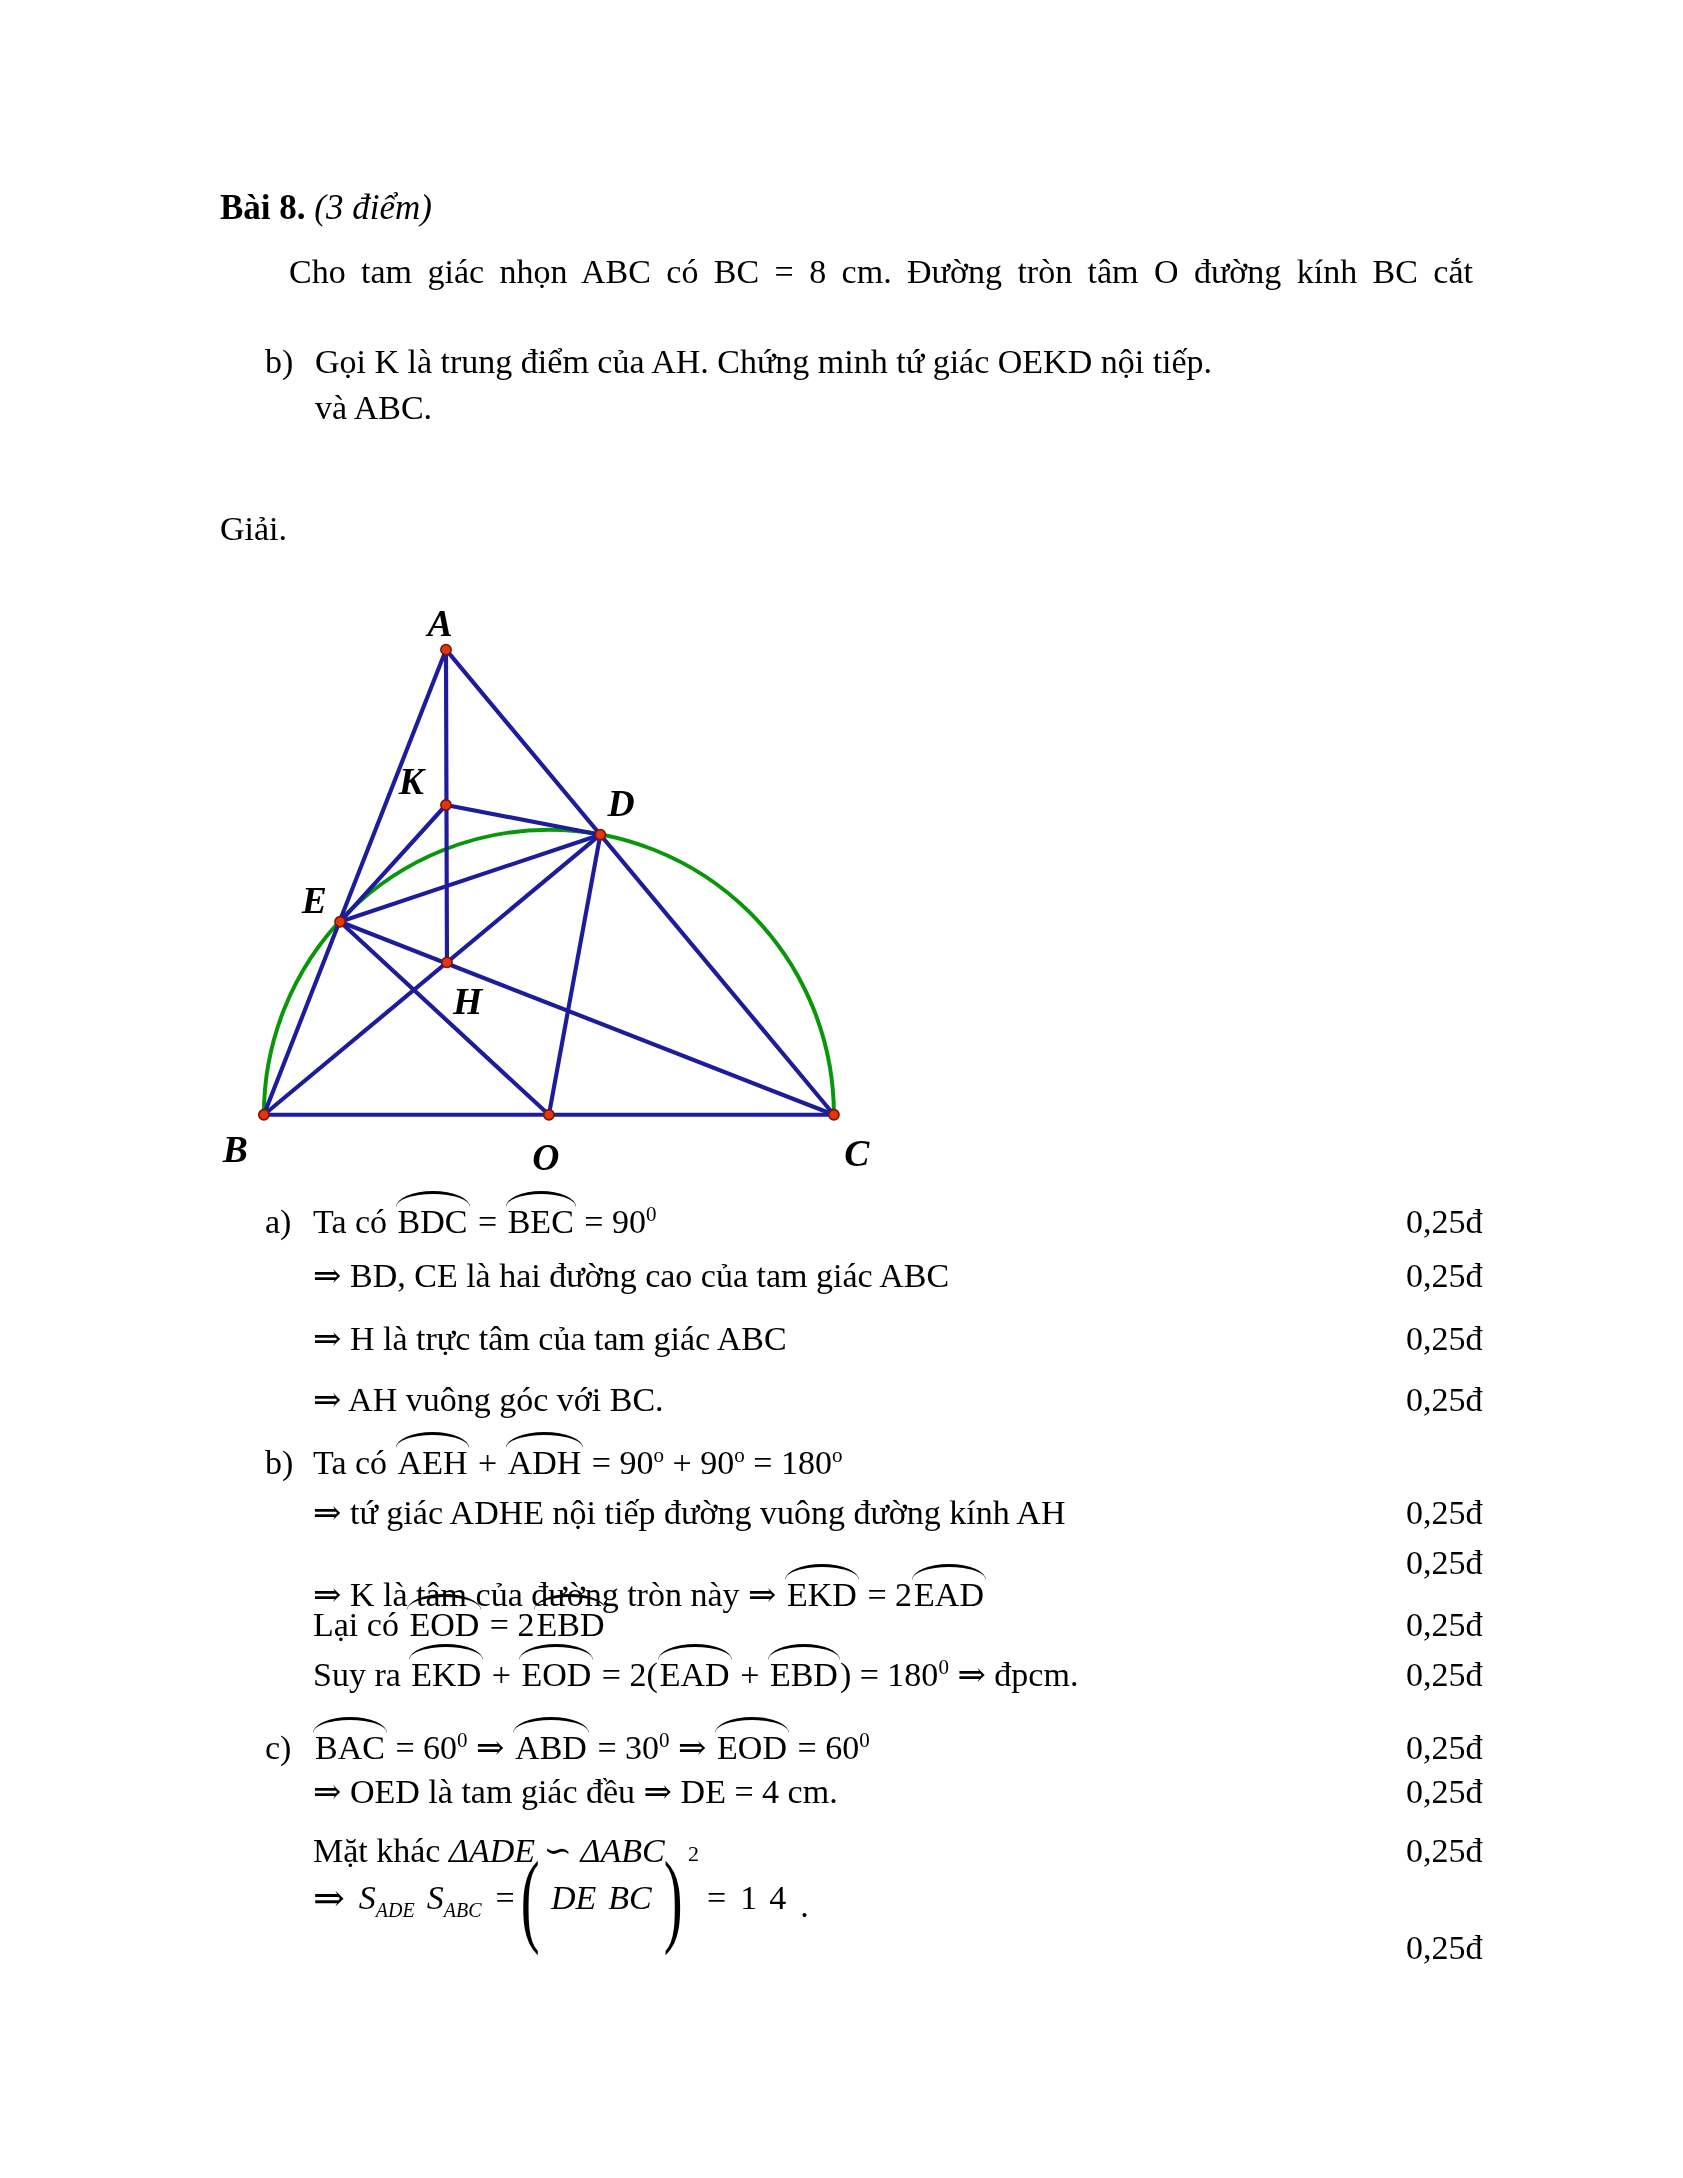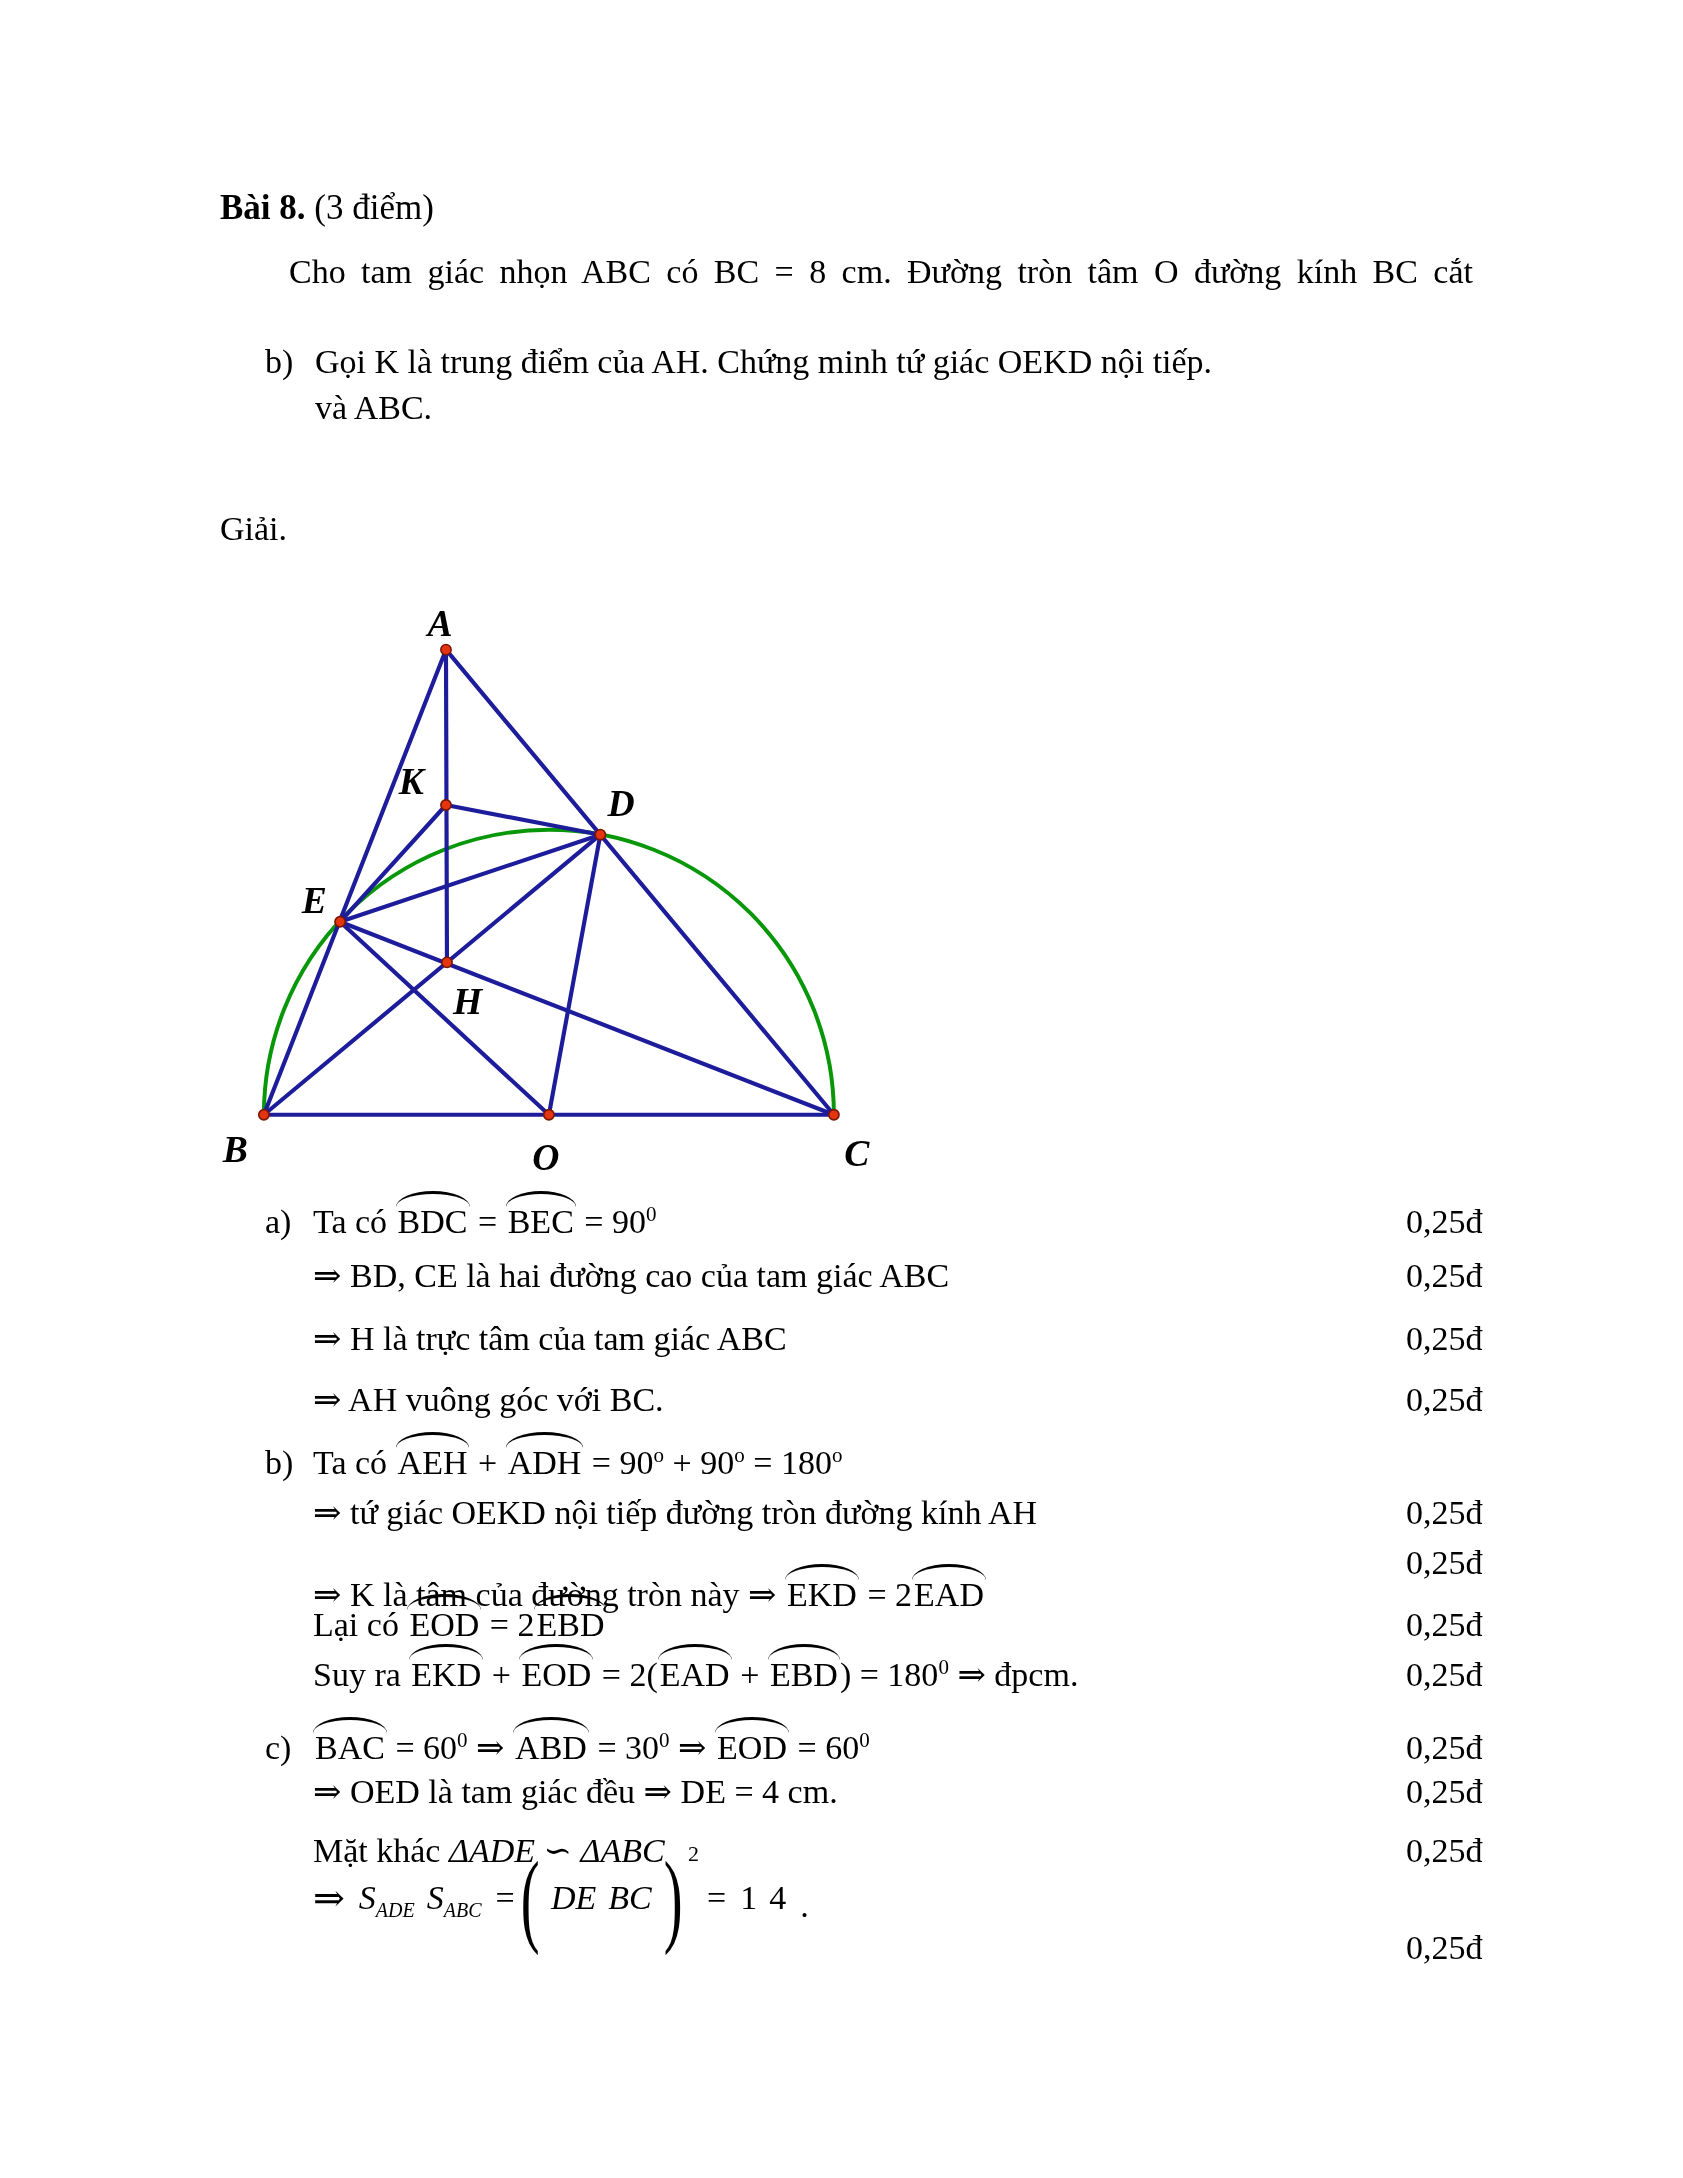--- a/index.html
+++ b/index.html
@@ -4,21 +4,21 @@
 <style>
   html,body{margin:0;padding:0;}
   body{
     width:1683px;height:2178px;background:#ffffff;position:relative;
     font-family:"Liberation Serif","DejaVu Serif",serif;color:#000;
   }
   .abs{position:absolute;}
   
   #heading{left:220px;top:188px;font-size:35px;}
   #heading .num{font-weight:bold;}
-  #heading .pts{}
+  #heading .pts{font-style:italic;}
   
   #para{left:220px;top:249px;width:1253px;font-size:34px;line-height:46px;}
   #para .l1{text-align:justify;text-align-last:justify;text-indent:69px;font-family:Liberation Serif, serif;}
   
   #items{left:265px;top:339px;font-size:34px;line-height:46px;white-space:nowrap;}
   .item-label{display:inline-block;width:50px;}
   
   #giai{left:220px;top:510px;font-size:34px;}
   
   #figure{left:158px;top:584px;}
@@ -99,21 +99,21 @@
 <div id="solution-rows">
     <div class="sol-row" style="top: 1201px; left: 265px;"><span class="sol-label">a)</span>Ta có <span class="hat">BDC</span> = <span class="hat">BEC</span> = 90<sup class="deg">0</sup></div>
     <div class="score" style="top: 1201px;">0,25đ</div>
     <div class="sol-row" style="top: 1255px; left: 313px;">⇒ BD, CE là hai đường cao của tam giác ABC</div>
     <div class="score" style="top: 1255px;">0,25đ</div>
     <div class="sol-row" style="top: 1318px; left: 313px;">⇒ H là trực tâm của tam giác ABC</div>
     <div class="score" style="top: 1318px;">0,25đ</div>
     <div class="sol-row" style="top: 1379px; left: 313px;">⇒ AH vuông góc với BC.</div>
     <div class="score" style="top: 1379px;">0,25đ</div>
     <div class="sol-row" style="top: 1442px; left: 265px;"><span class="sol-label">b)</span>Ta có <span class="hat">AEH</span> + <span class="hat">ADH</span> = 90<sup class="deg">o</sup> + 90<sup class="deg">o</sup> = 180<sup class="deg">o</sup></div>
-    <div class="sol-row" style="top: 1492px; left: 313px;">⇒ tứ giác OEKD nội tiếp đường tròn đường kính AH</div>
+    <div class="sol-row" style="top: 1492px; left: 313px;">⇒ tứ giác ADHE nội tiếp đường vuông đường kính AH</div>
     <div class="score" style="top: 1492px;">0,25đ</div>
     <div class="sol-row" style="top: 1542px; left: 313px; margin-top: 32px;">⇒ K là tâm của đường tròn này ⇒ <span class="hat">EKD</span> = 2<span class="hat">EAD</span></div>
     <div class="score" style="top: 1542px;">0,25đ</div>
     <div class="sol-row" style="top: 1604px; left: 313px;">Lại có <span class="hat">EOD</span> = 2<span class="hat">EBD</span></div>
     <div class="score" style="top: 1604px;">0,25đ</div>
     <div class="sol-row" style="top: 1654px; left: 313px;">Suy ra <span class="hat">EKD</span> + <span class="hat">EOD</span> = 2(<span class="hat">EAD</span> + <span class="hat">EBD</span>) = 180<sup class="deg">0</sup> ⇒ đpcm.</div>
     <div class="score" style="top: 1654px;">0,25đ</div>
     <div class="sol-row" style="top: 1727px; left: 265px;"><span class="sol-label">c)</span><span class="hat">BAC</span> = 60<sup class="deg">0</sup> ⇒ <span class="hat">ABD</span> = 30<sup class="deg">0</sup> ⇒ <span class="hat">EOD</span> = 60<sup class="deg">0</sup></div>
     <div class="score" style="top: 1727px;">0,25đ</div>
     <div class="sol-row" style="top: 1771px; left: 313px;">⇒ OED là tam giác đều ⇒ DE = 4 cm.</div>

